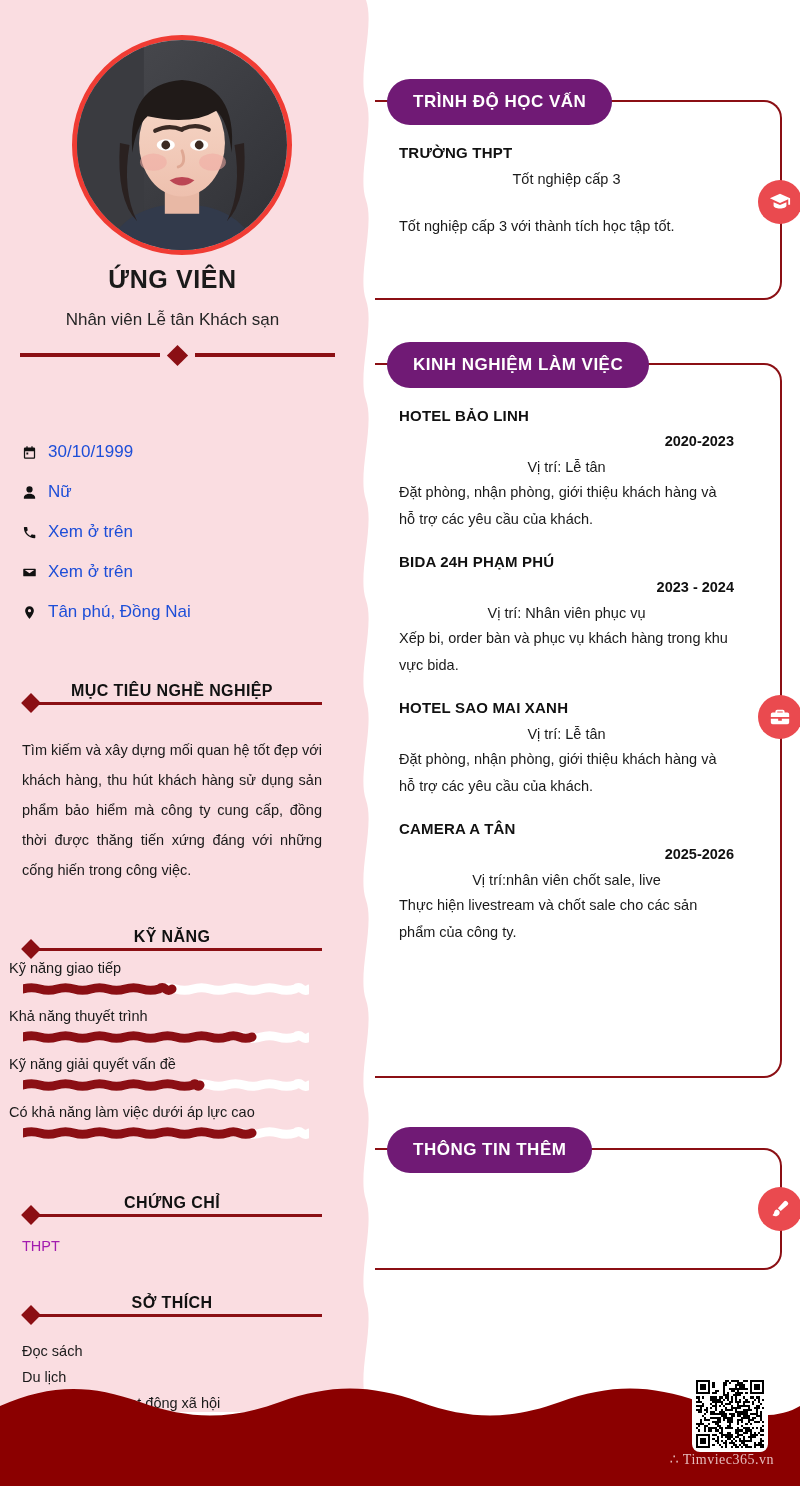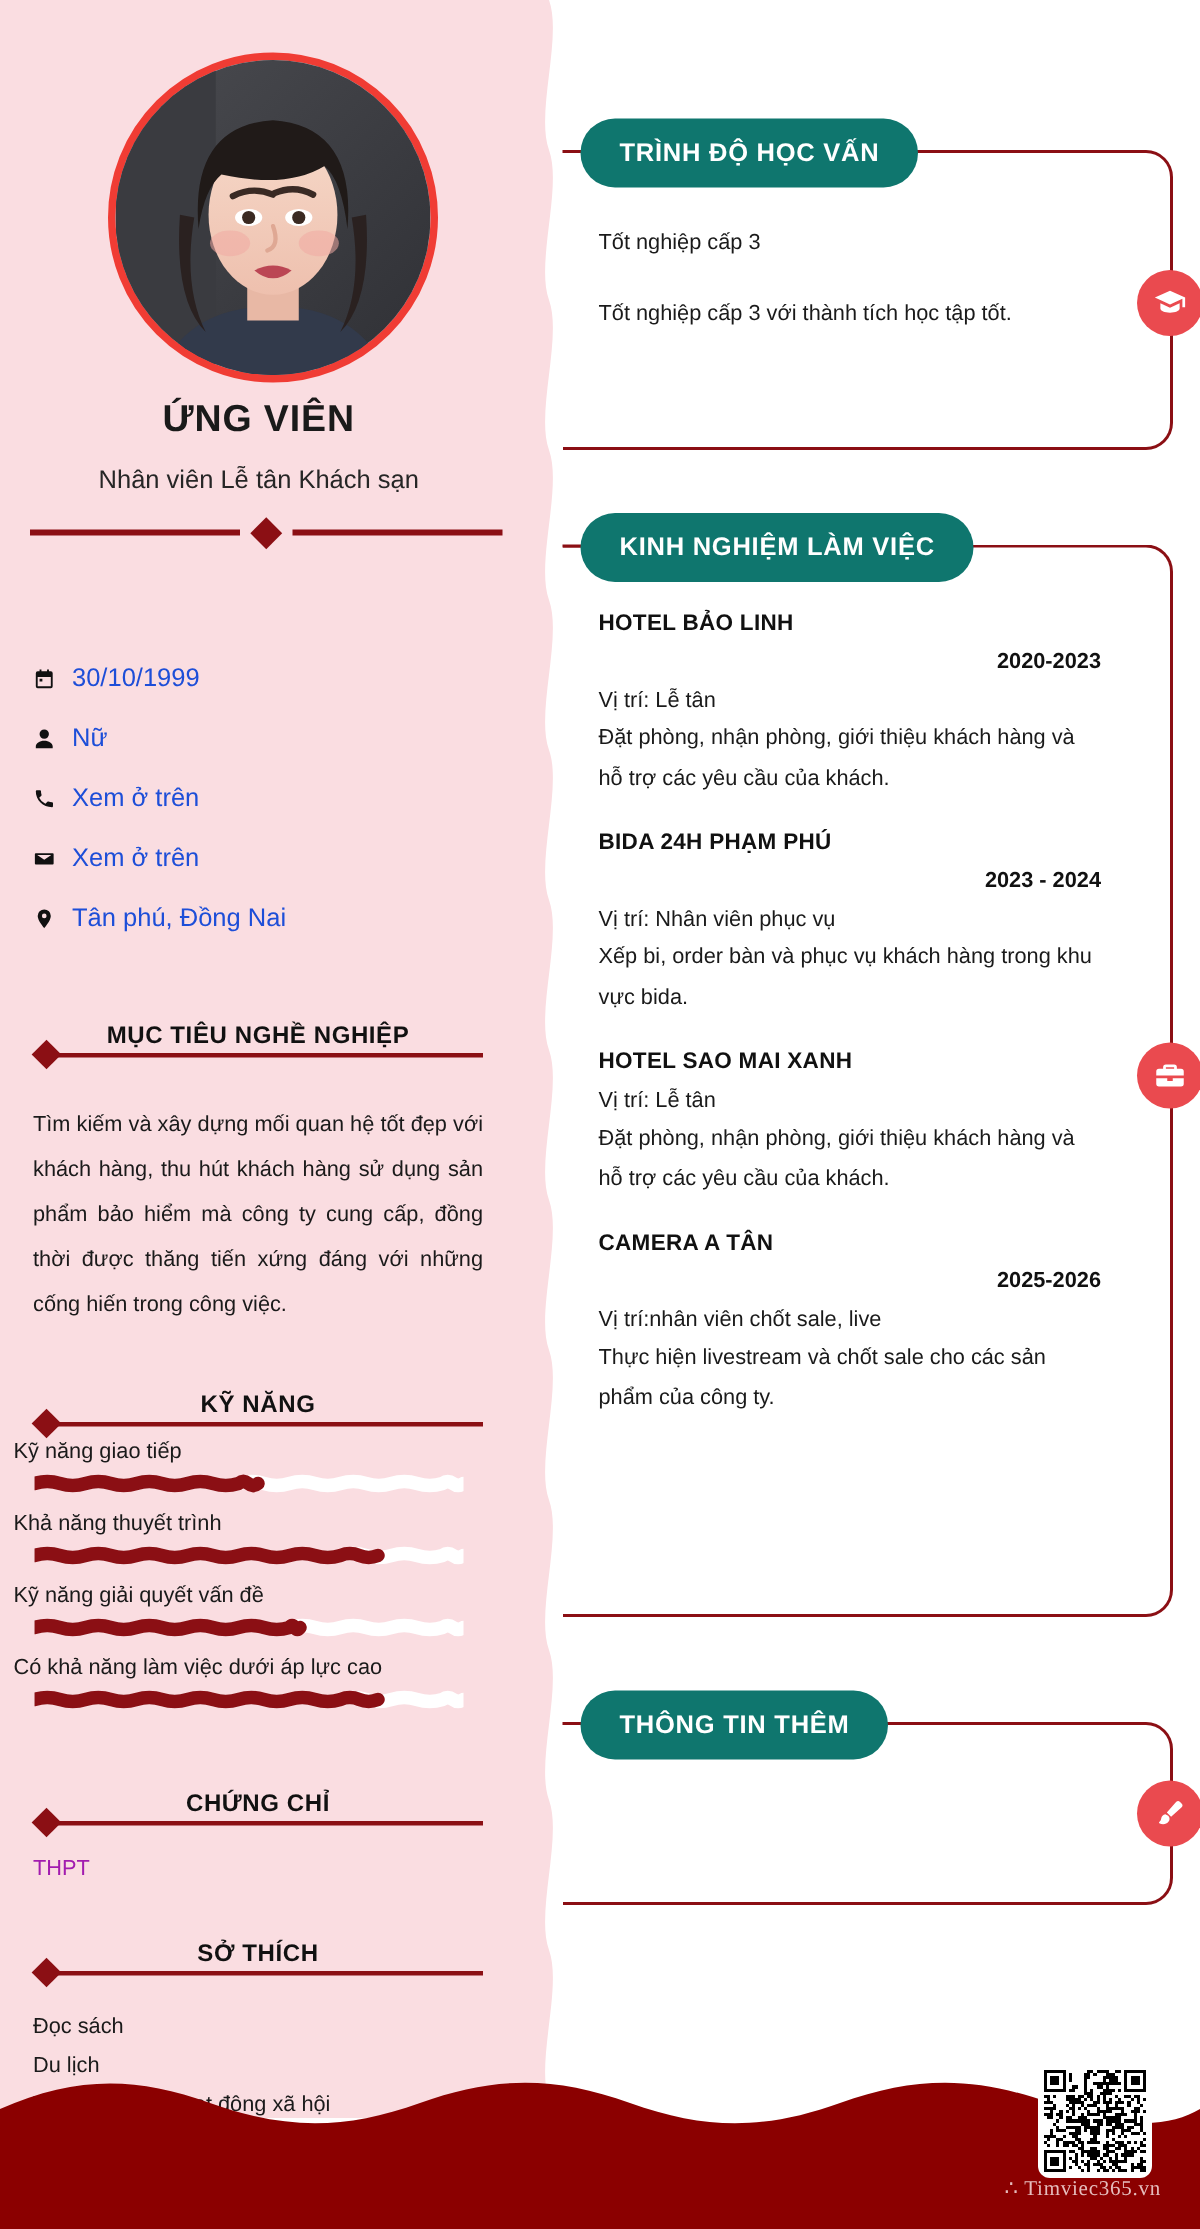--- a/index.html
+++ b/index.html
@@ -97,38 +97,38 @@
     border-radius: 0 18px 18px 0;
     border-left: none;
     background: #fff;
   }
   .card::before {
     content:""; position:absolute; left:0; top:-2px; width: 14px; height:2px; background:#8b0f14;
   }
   .card-pill {
     position:absolute; left: 12px; top: -23px;
     height: 46px; min-width: 200px;
-    background: #0f766e; color:#fff; border-radius: 23px;
+    background: #701a75; color:#fff; border-radius: 23px;
     display:flex; align-items:center; justify-content:center;
     padding: 0 26px; font-size: 17px; font-weight: bold; letter-spacing:.5px;
     white-space: nowrap;
   }
   .card-badge {
     position:absolute; right: -22px;
     width: 44px; height: 44px; border-radius:50%;
     background:#ea4a4f; display:flex; align-items:center; justify-content:center;
   }
   .card-badge svg { width: 22px; height: 22px; fill:#fff; }
   .card-body { padding: 42px 46px 24px 24px; }
 
   .entry { margin-bottom: 20px; }
   .entry:last-child { margin-bottom: 0; }
   .entry-title { font-size: 15px; font-weight: bold; color:#111; letter-spacing:.2px; }
   .entry-date { font-size: 14.5px; font-weight: bold; color:#111; text-align:right; margin-top: 9px; }
-  .entry-pos { font-size: 14.5px; color:#1a1a1a; margin-top: 10px; }
+  .entry-pos { font-size: 14.5px; color:#1a1a1a; margin-top: 10px; text-align: center; }
   .entry-desc { font-size: 14.5px; color:#1a1a1a; line-height: 27px; margin-top: 4px; }
   .plain-line { font-size: 14.5px; color:#1a1a1a; line-height: 27px; }
   .sp { height: 26px; }
 
   
   .footer-wave {
     position:absolute; left:0; bottom:0; width:800px; height:110px;
   }
   .qr {
     position:absolute; left: 692px; top: 1376px;
@@ -330,20 +330,21 @@
 
     <div class="card" style="top:100px; width:407px; height:200px;">
       <div class="card-pill">TRÌNH ĐỘ HỌC VẤN</div>
       <div class="card-badge" style="top:78px;">
         <svg viewBox="0 0 24 24">
             <path d="M12 3 1 8l11 5 9-4.1V15h2V8L12 3zM5 12.2V16c0 1.7 3.1 3 7 3s7-1.3 7-3v-3.8l-7 3.2-7-3.2z"></path>
           </svg>
       </div>
       <div class="card-body">
         <div class="entry">
+          <div class="entry-title">TRƯỜNG THPT</div>
           <div class="entry-pos">Tốt nghiệp cấp 3</div>
           <div class="sp"></div>
           <div class="plain-line">Tốt nghiệp cấp 3 với thành tích học tập tốt.</div>
         </div>
       </div>
     </div>
 
     <div class="card" style="top:363px; width:407px; height:715px;">
       <div class="card-pill">KINH NGHIỆM LÀM VIỆC</div>
       <div class="card-badge" style="top:330px;">

